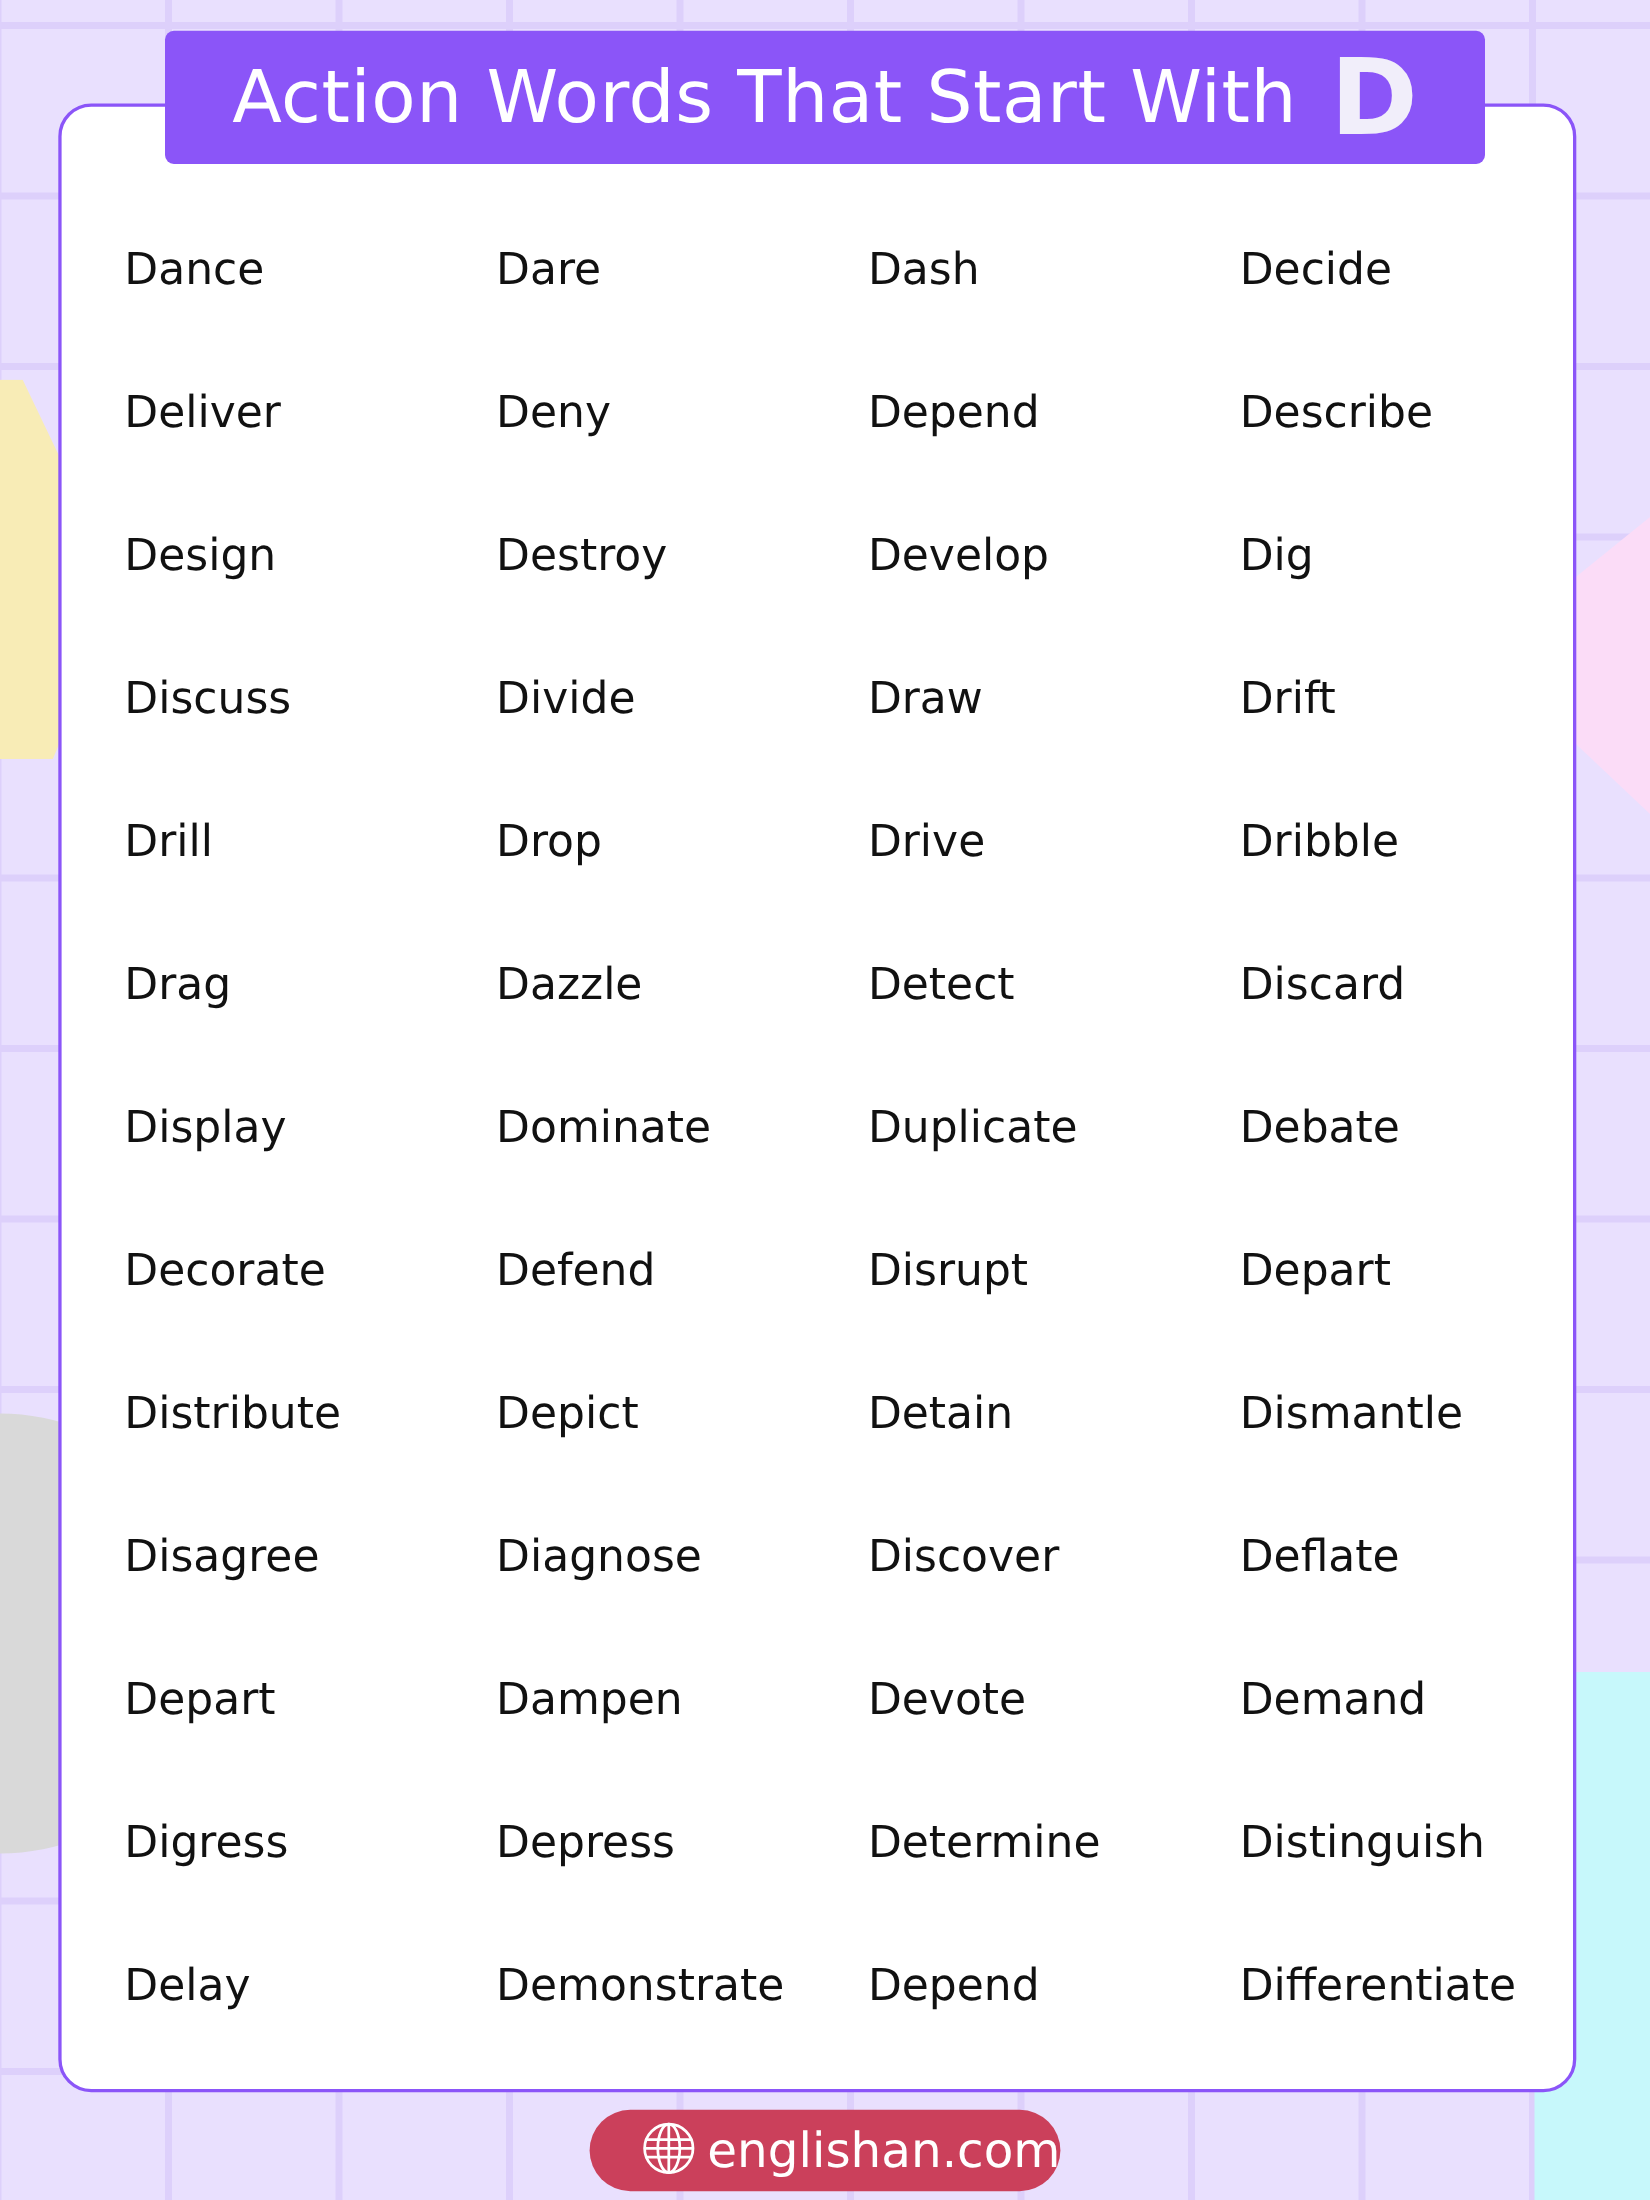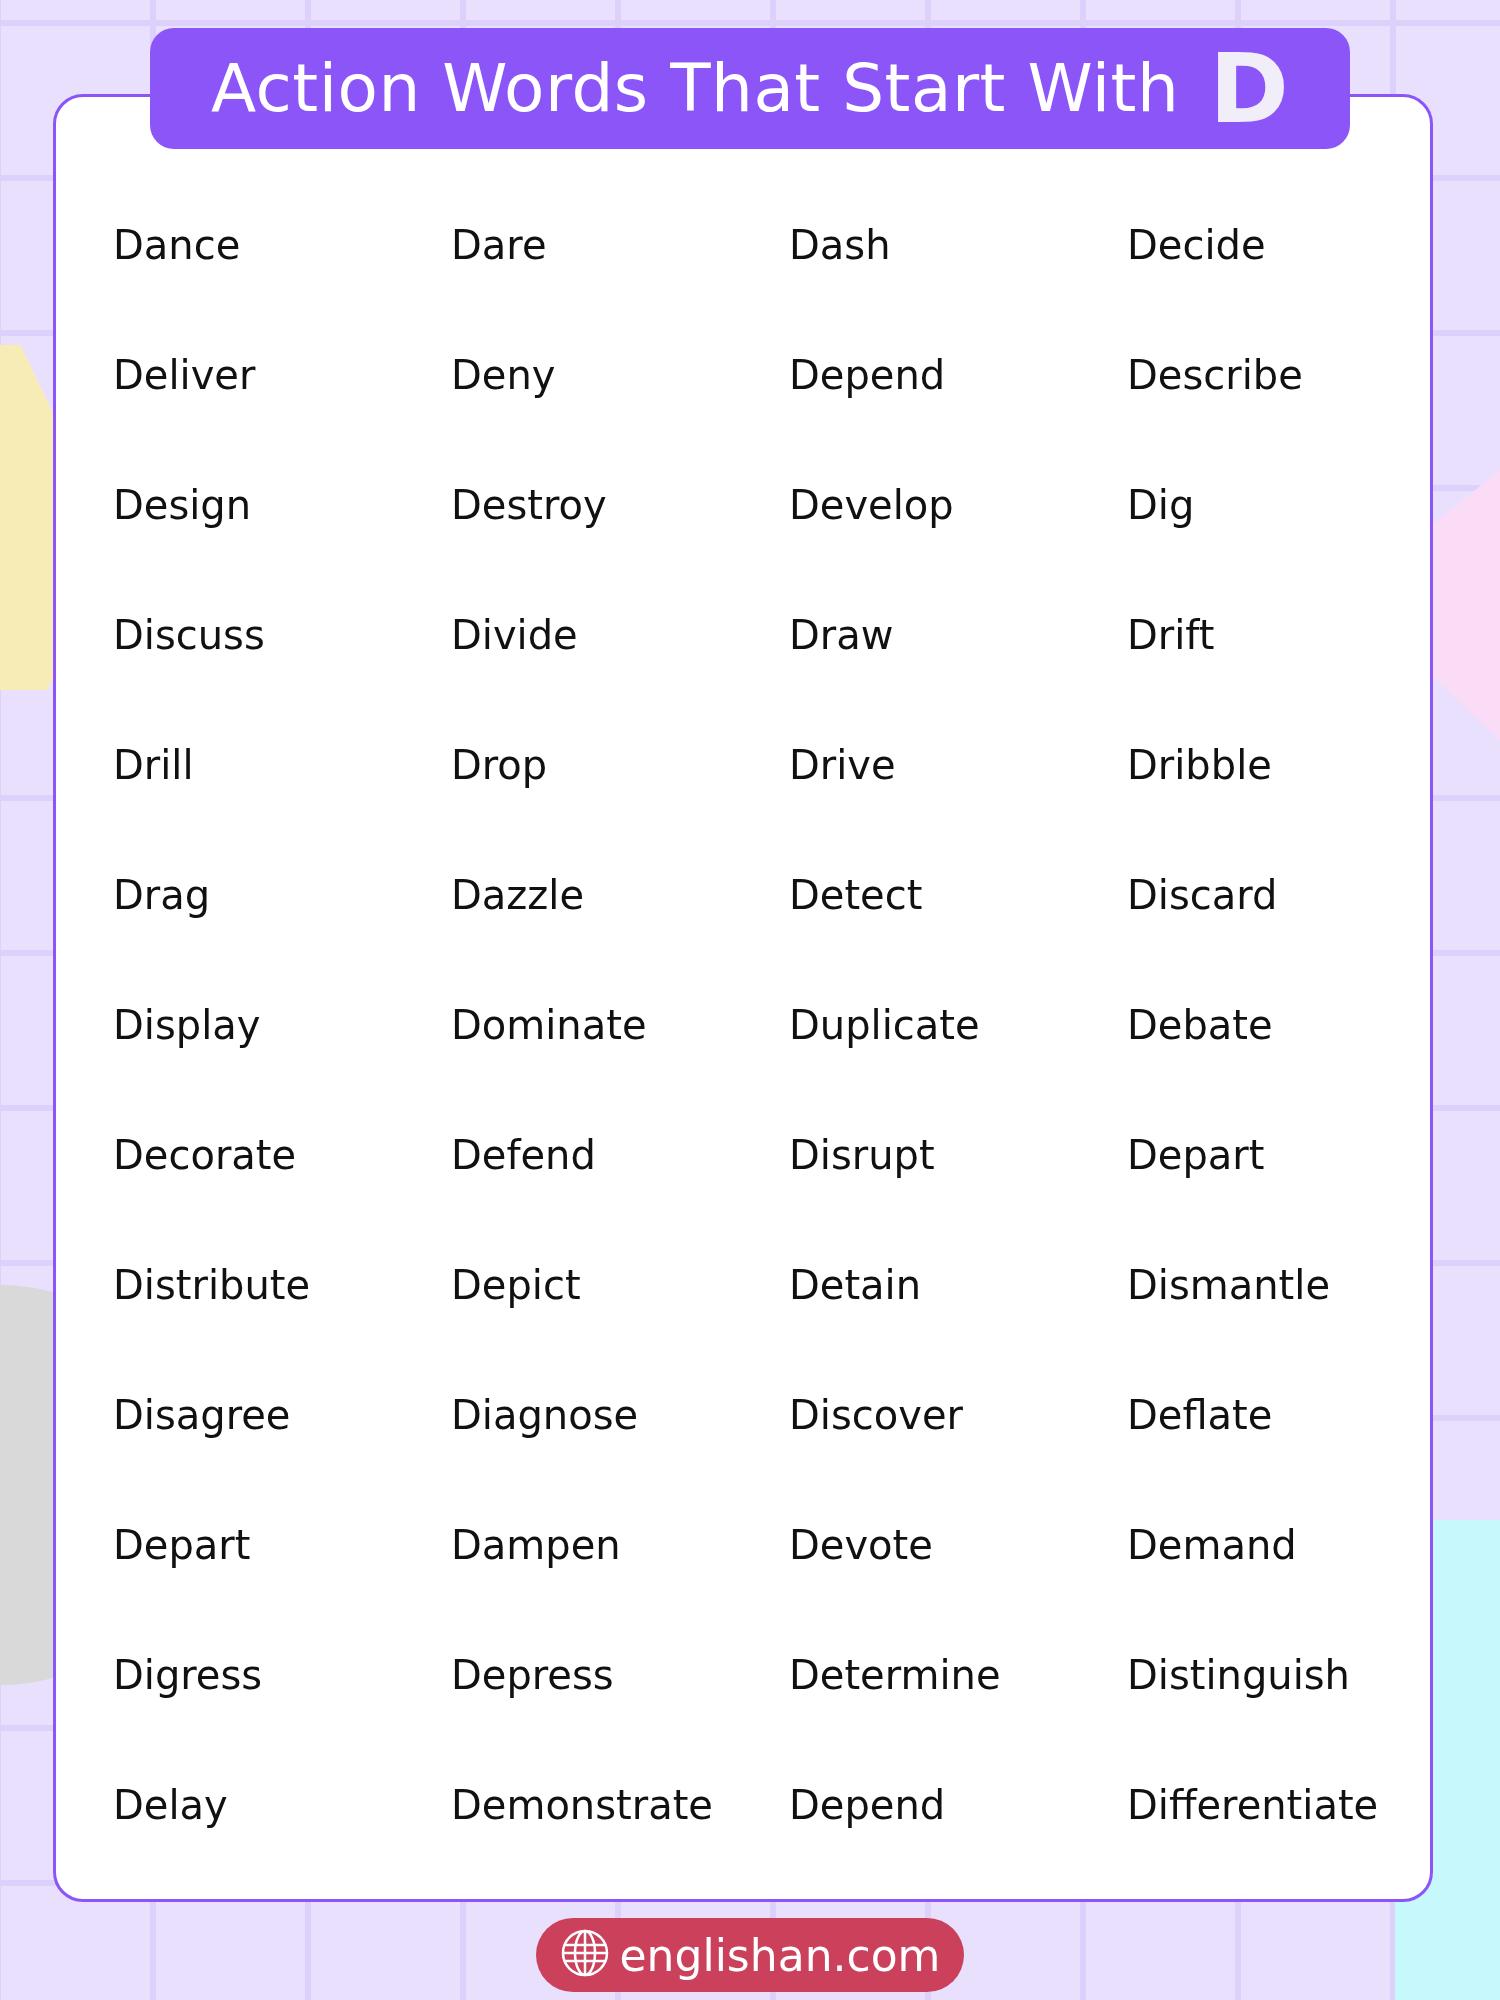--- a/index.html
+++ b/index.html
@@ -5,26 +5,26 @@
   html,body{margin:0;padding:0;}
   body{width:1500px;height:2000px;position:relative;overflow:hidden;background:#e9e0fe;font-family:"DejaVu Sans","Liberation Sans",sans-serif;}
   .grid{position:absolute;inset:0;
     background-image:linear-gradient(to right,#ddd0fb 6px,transparent 6px),linear-gradient(to bottom,#ddd0fb 6px,transparent 6px);
     background-size:155px 155px;background-position:-5px 20px;}
   .blob-yellow{position:absolute;left:-40px;top:345px;width:110px;height:345px;background:#f8ecb6;clip-path:polygon(0 0,55% 0,100% 30%,100% 85%,80% 100%,0 100%);}
   .blob-grey{position:absolute;left:-200px;top:1285px;width:400px;height:400px;border-radius:50%;background:#d9d9d9;}
   .blob-pink{position:absolute;left:1400px;top:470px;width:200px;height:270px;background:#fbdcf7;clip-path:polygon(50% 0,100% 0,100% 100%,50% 100%,0 65%,0 30%);}
   .blob-cyan{position:absolute;left:1395px;top:1520px;width:110px;height:480px;background:#c7f8fb;}
   .card{position:absolute;left:53px;top:94px;width:1380px;height:1808px;background:#fff;border:3px solid #8b55f8;border-radius:30px;box-sizing:border-box;}
-  .title{position:absolute;left:150px;top:28px;width:1200px;height:121px;background:#8b55f8;border-radius:24px;display:flex;align-items:center;justify-content:center;gap:30px;color:#fff;}
+  .title{position:absolute;left:150px;top:28px;width:1200px;height:121px;background:#8b55f8;border-radius:8px;display:flex;align-items:center;justify-content:center;gap:30px;color:#fff;}
   .title-text{font-size:66px;font-weight:500;letter-spacing:0.5px;}
   .title-letter{font-size:96px;font-weight:bold;color:#f1eefa;}
   .words{position:absolute;left:113px;top:210px;width:1290px;display:grid;grid-template-columns:338px 338px 338px 276px;grid-auto-rows:130px;}
   .word{font-size:40px;font-weight:normal;color:#111;line-height:70px;white-space:nowrap;}
-  .footer{position:absolute;left:536px;top:1918px;width:428px;height:74px;background:#cb405b;border-radius:37px;display:flex;align-items:center;justify-content:center;gap:10px;color:#fff;}
+  .footer{position:absolute;left:536px;top:1918px;width:428px;height:74px;background:#cb405b;border-radius:37px;display:flex;align-items:center;justify-content:flex-end;gap:10px;color:#fff;}
   .footer-text{font-size:44px;}
 </style>
 </head>
 <body>
 
 <div class="grid"></div>
 <div class="blob-yellow"></div>
 <div class="blob-grey"></div>
 <div class="blob-pink"></div>
 <div class="blob-cyan"></div>

